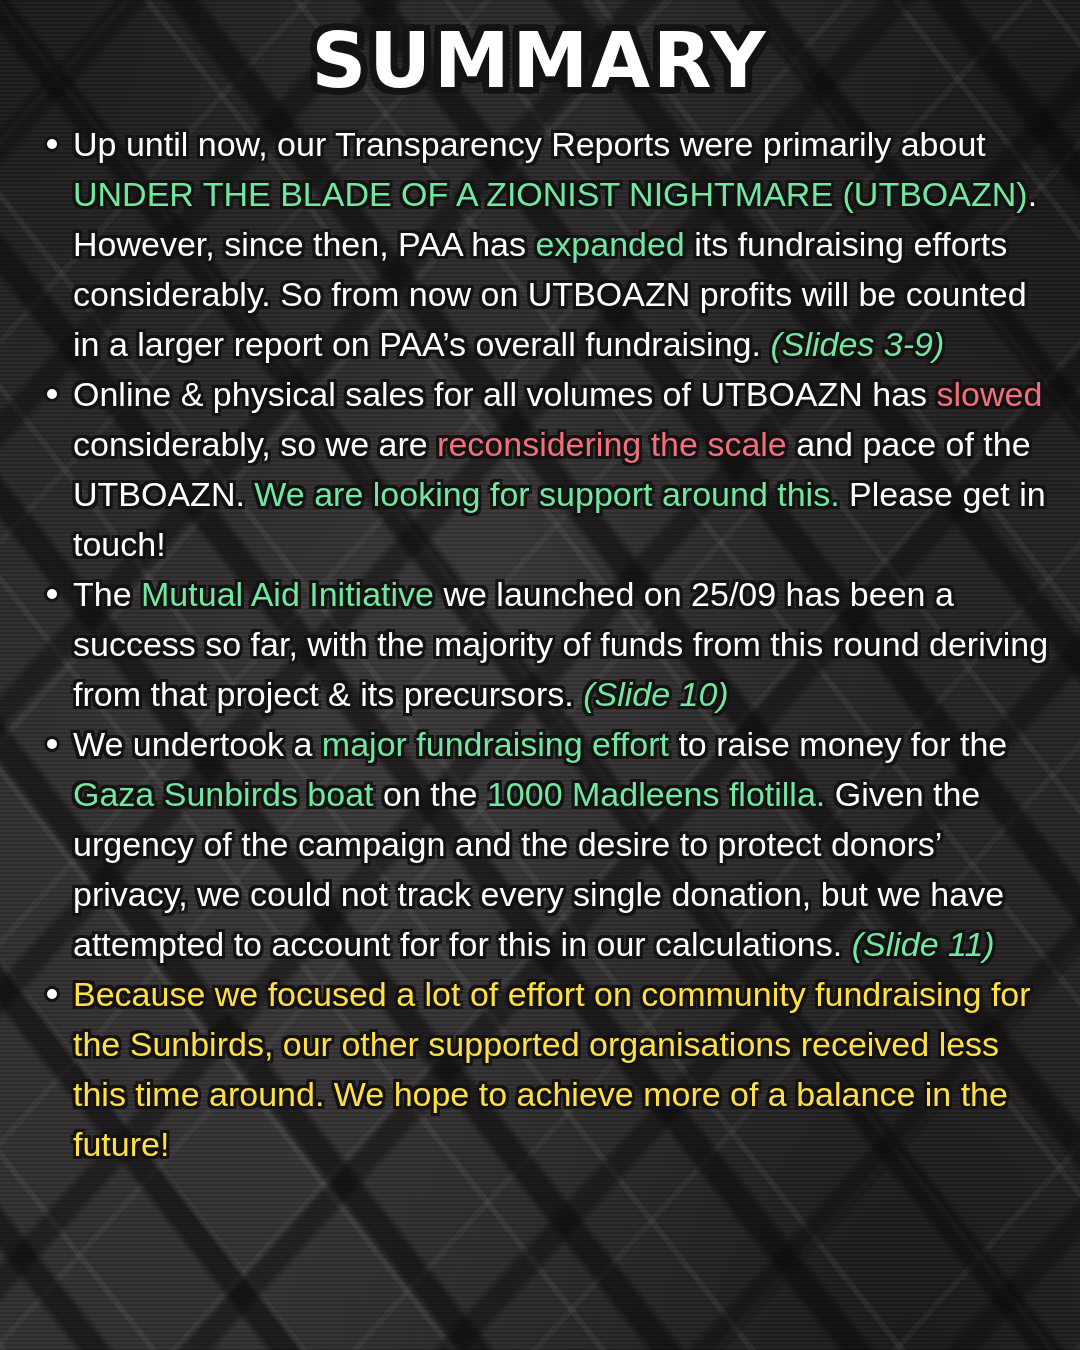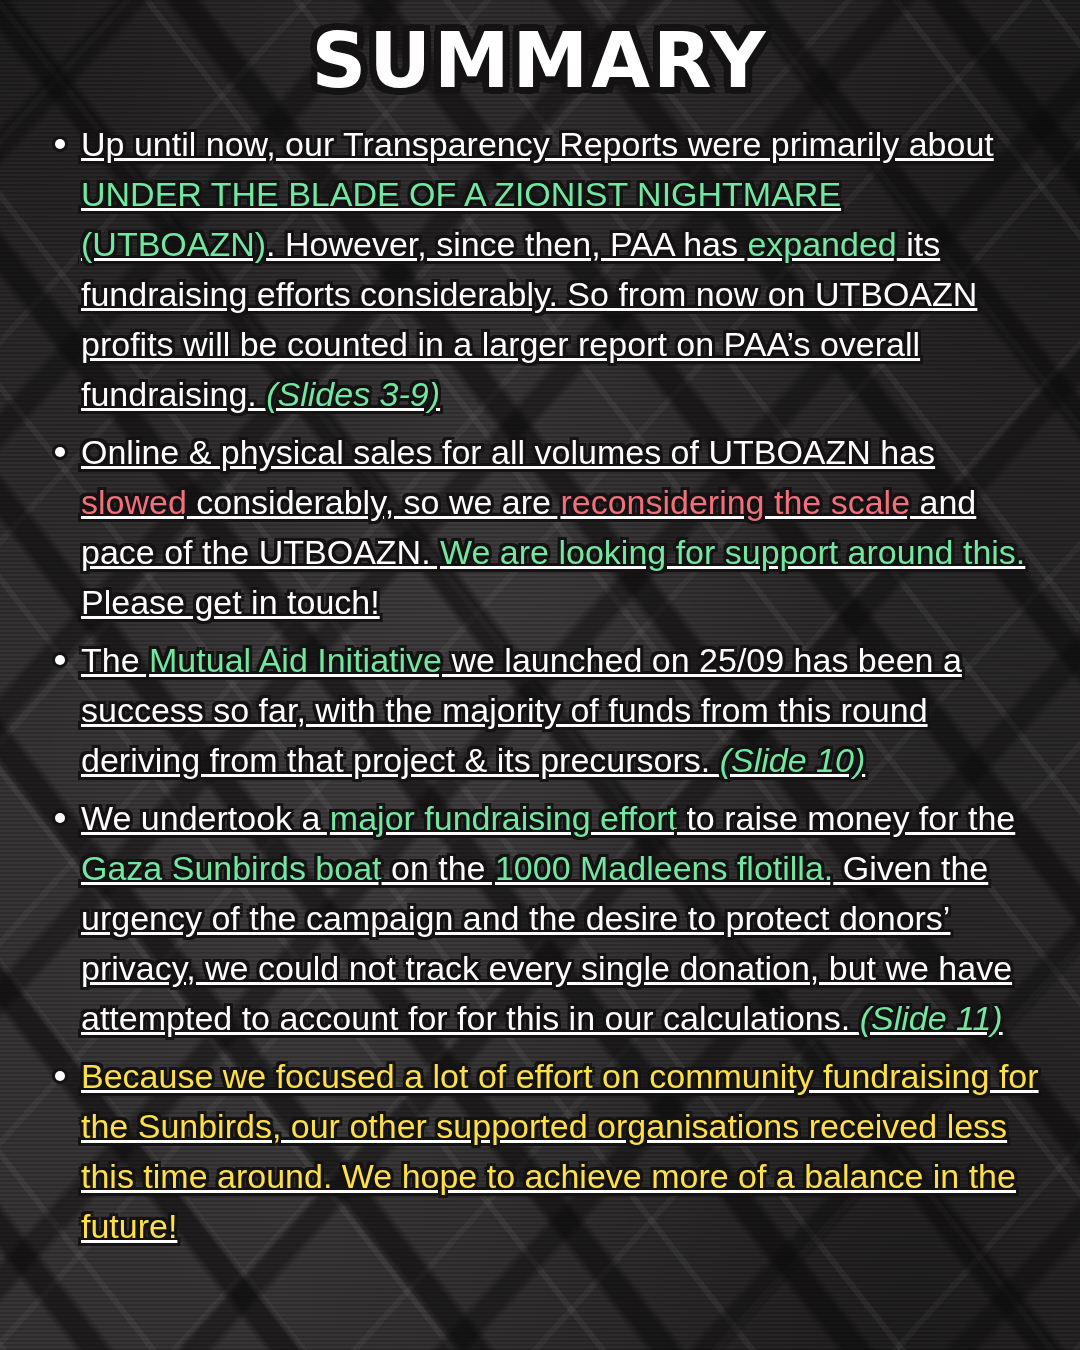--- a/index.html
+++ b/index.html
@@ -56,27 +56,26 @@
   ul.bullets{
     list-style:none;
     margin:14px 0 0 0;
     padding:0 28px 0 73px;
     font-size:34px;
     line-height:50px;
     color:#ffffff;
   }
   ul.bullets li{
     position:relative;
-    margin:8px;
+    margin:0;
     text-shadow:
       -3px -3px 0 #141213, 3px -3px 0 #141213,
       -3px  3px 0 #141213, 3px  3px 0 #141213,
       -3px  0   0 #141213, 3px  0   0 #141213,
        0   -3px 0 #141213, 0    3px 0 #141213;
-    text-decoration: underline;
   }
   ul.bullets li::before{
     content:"";
     position:absolute;
     left:-26px;
     top:20px;
     width:10px;height:10px;
     border-radius:50%;
     background:#ffffff;
     box-shadow:0 0 0 3px #141213;

